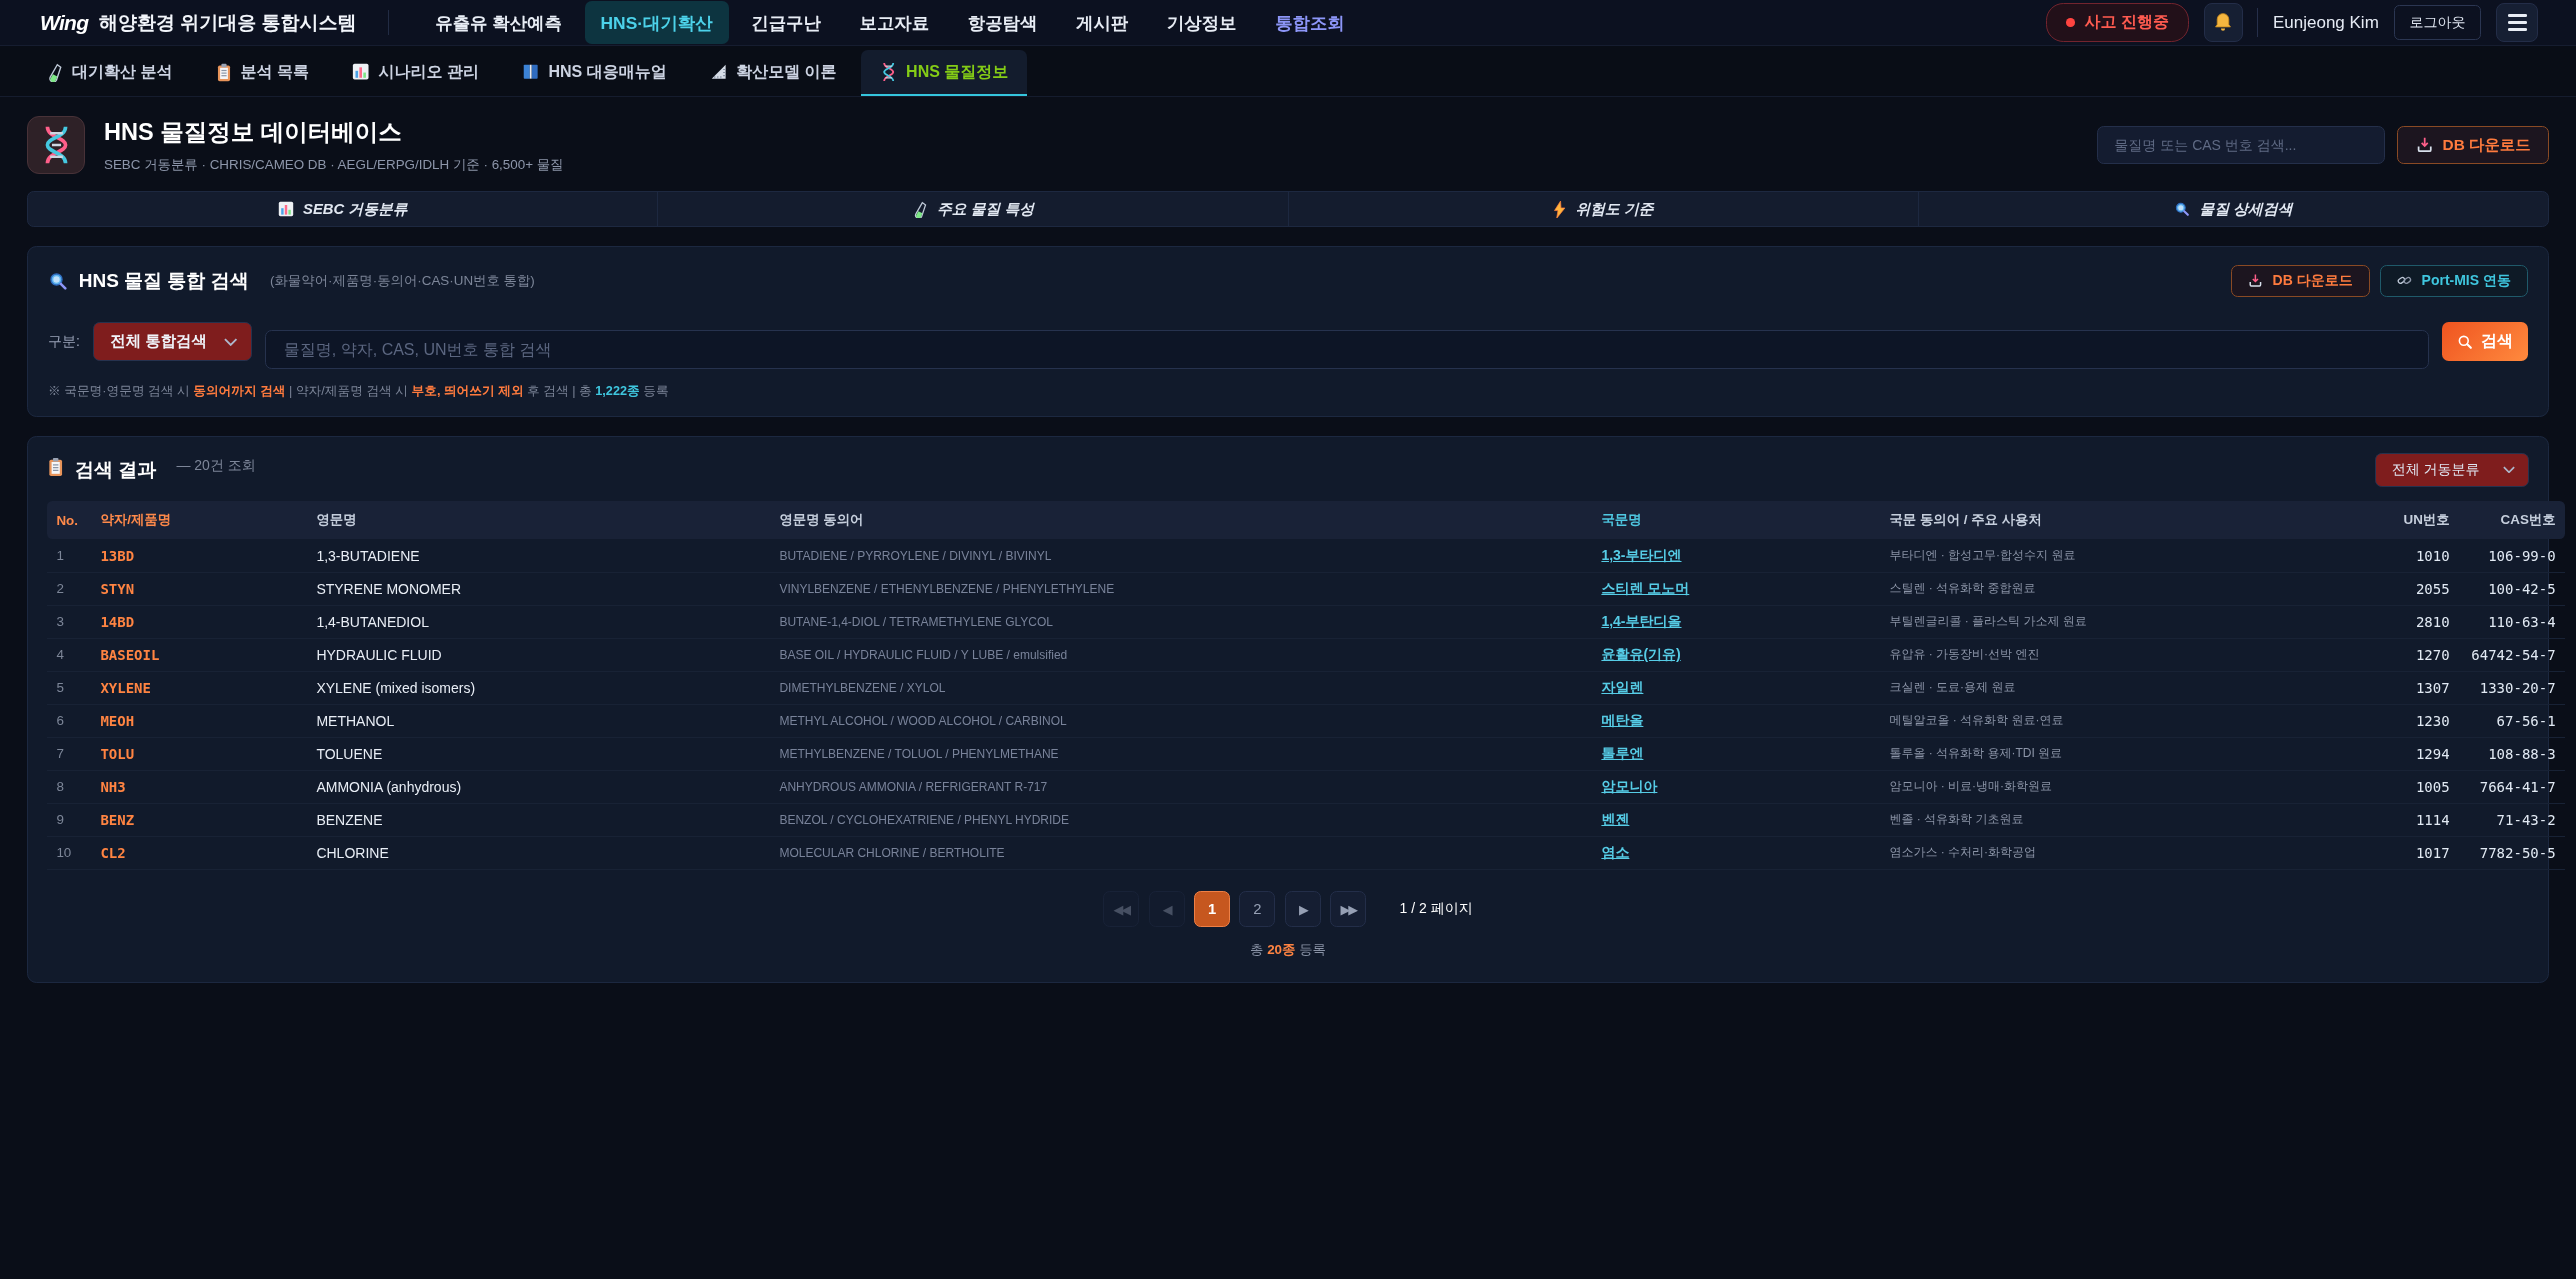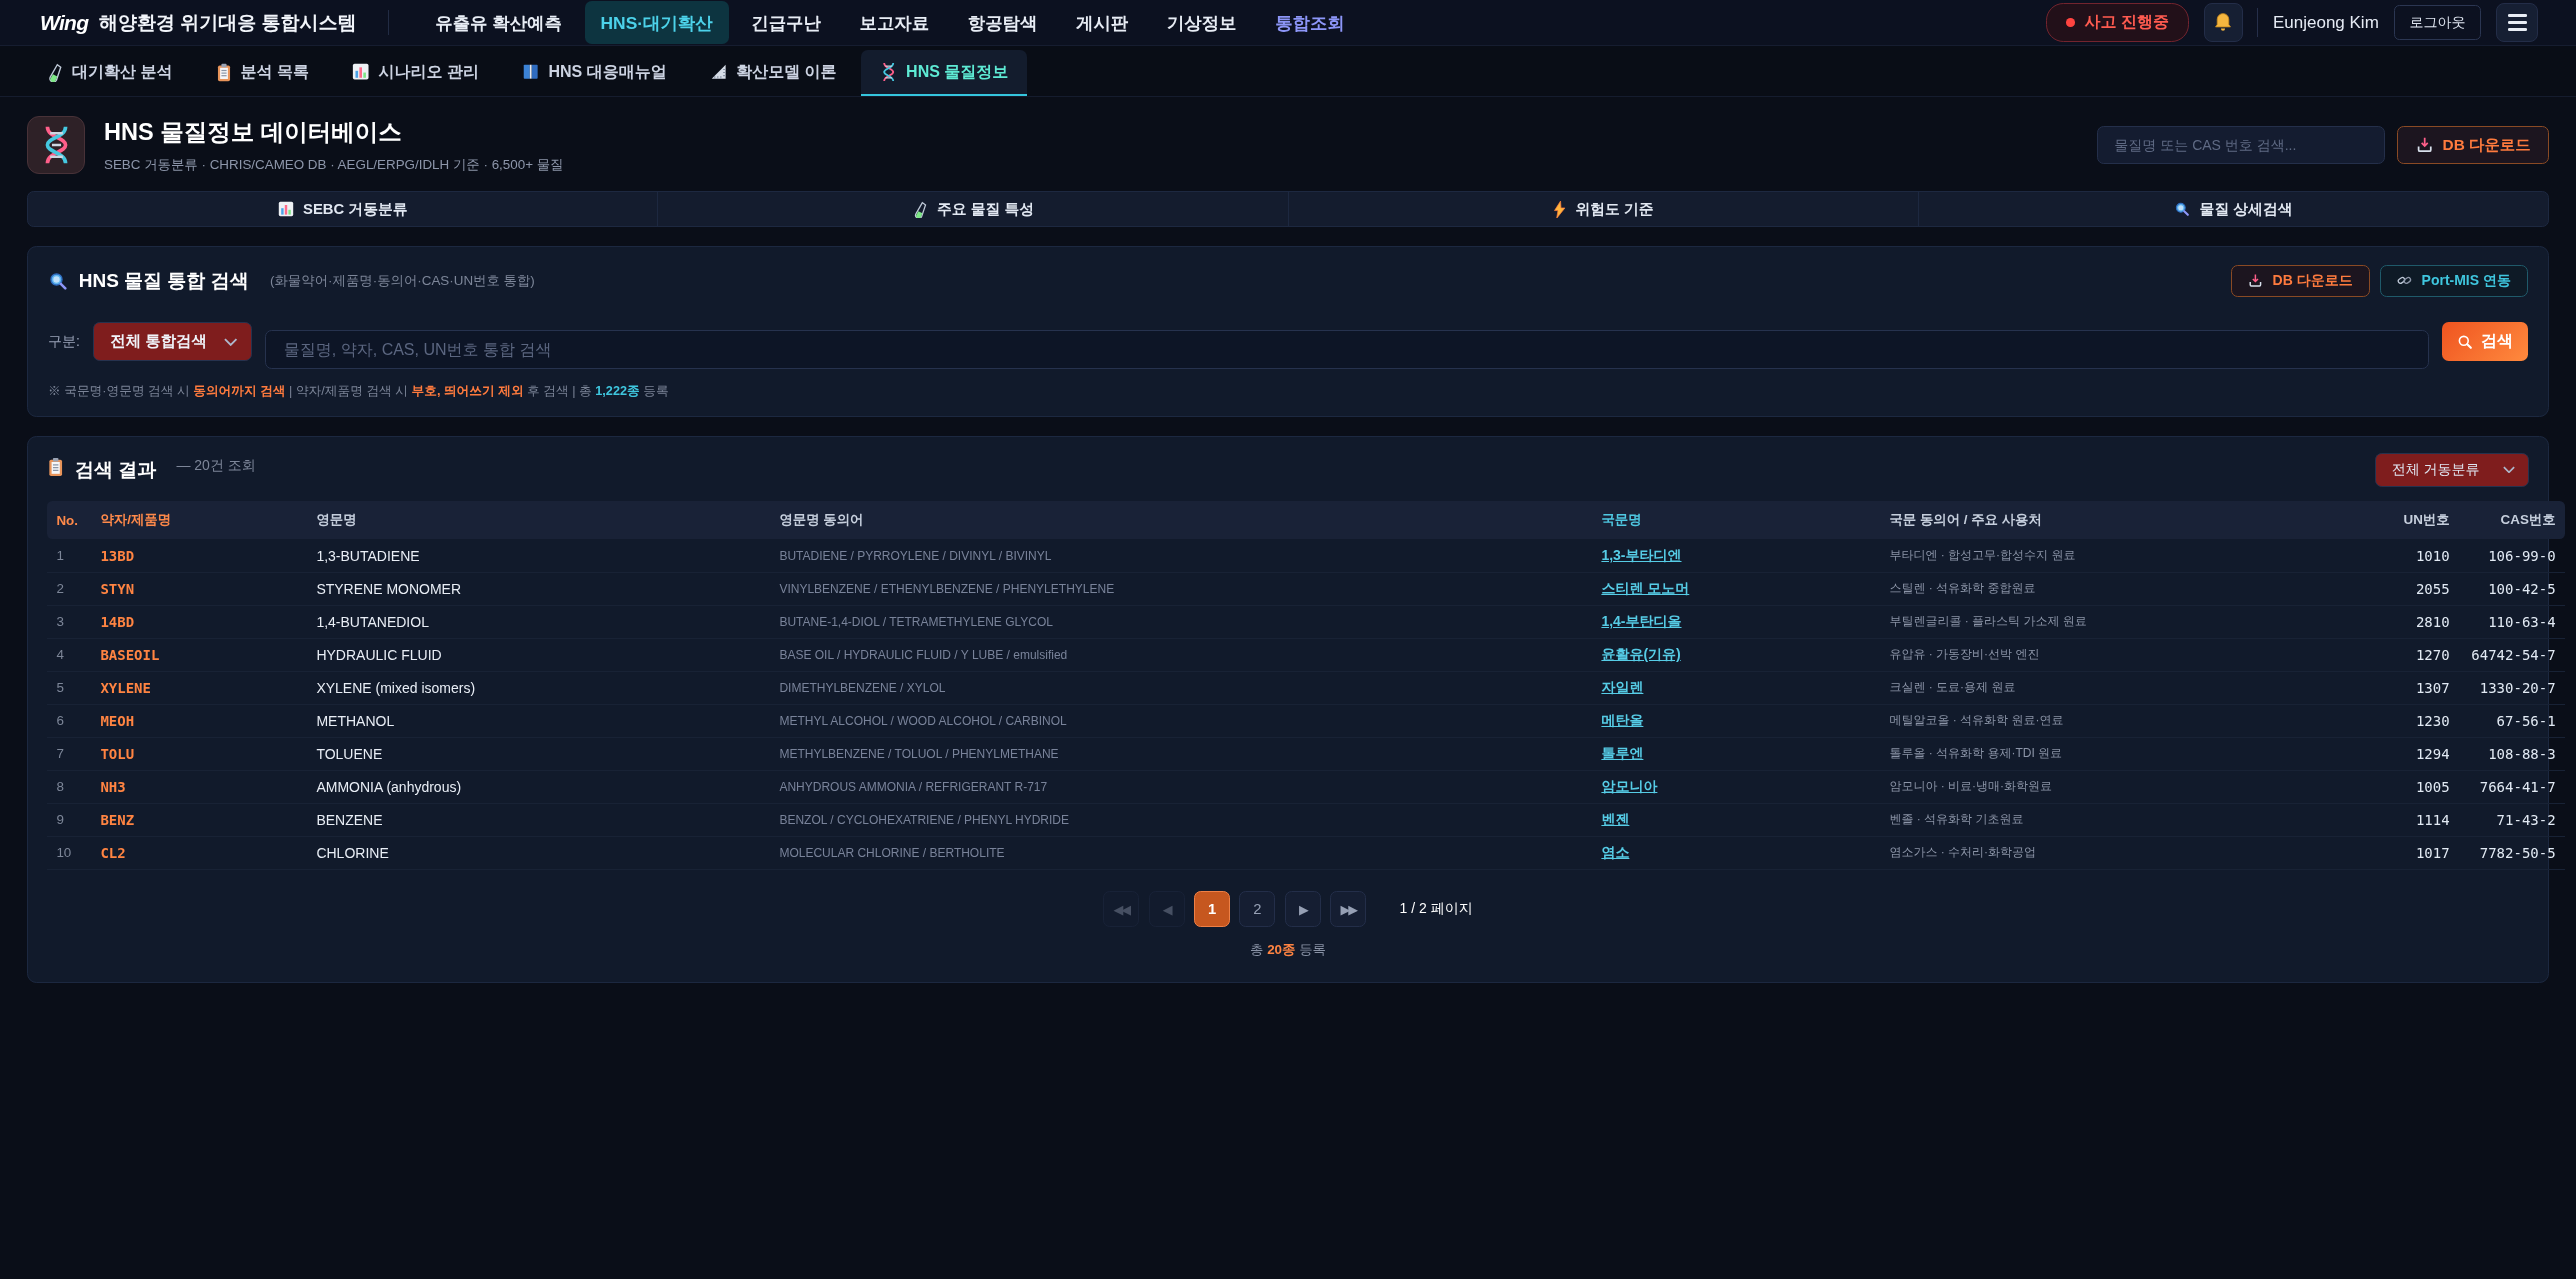--- a/index.html
+++ b/index.html
@@ -32,41 +32,41 @@
   .user { font-size: 17px; color: #e6ebf4; white-space: nowrap; }
   .logout { font-size: 14px; color: #dfe5f0; border: 0.7px solid #2b3652; border-radius: 5.4px;
             padding: 7.4px 14.8px; background: transparent; cursor: pointer; white-space: nowrap; }
   .burger { display: flex; flex-direction: column; gap: 4px; }
   .burger span { display: block; width: 19px; height: 2.7px; background: #e8edf5; border-radius: 1.3px; }
   
   .subtabs { height: 51px; display: flex; align-items: flex-end; padding: 0 27px; gap: 5.4px;
              background: #090d16; border-bottom: 0.7px solid #151c2e; }
   .subtab { display: flex; align-items: center; gap: 8.7px; font-size: 16px; font-weight: 600;
             color: #ccd3e2; padding: 0 19px; height: 46px; border-bottom: 2.7px solid transparent; cursor: pointer; white-space: nowrap; }
-  .subtab.active { background: #131c2d; color: #5eead4; border-bottom-color: #35c5dd; border-radius: 6.7px 6.7px 0 0; }
+  .subtab.active { background: #131c2d; color: #84cc16; border-bottom-color: #35c5dd; border-radius: 6.7px 6.7px 0 0; }
   
   .page-header { display: flex; align-items: center; gap: 19px; padding: 19px 27px 12px; }
   .hicon { width: 58px; height: 58px; border-radius: 12px; background: #2e2127; border: 0.7px solid #483238;
            display: flex; align-items: center; justify-content: center; flex: none; }
   .htitle { font-size: 23.5px; font-weight: bold; color: #ffffff; }
   .hsub { font-size: 13.4px; color: #8d96aa; margin-top: 8px; }
   .header-right { margin-left: auto; display: flex; gap: 12px; align-items: center; }
   .quick-input { width: 288px; height: 38px; background: #141c30; border: 0.7px solid #242f4a; border-radius: 6.7px;
                  color: #aeb8cc; font-size: 14px; padding: 0 16px; font-family: "Liberation Sans", sans-serif; }
   .quick-input::placeholder { color: #5f6a84; }
   .btn-outline-orange { display: inline-flex; gap: 9.4px; align-items: center; height: 38px; padding: 0 17.4px;
                         border: 0.7px solid #8a4a24; border-radius: 6.7px; color: #ff7b3e; font-weight: bold;
                         font-size: 15.4px; background: #1c151f; cursor: pointer; white-space: nowrap; }
   .btn-outline-cyan { display: inline-flex; gap: 9.4px; align-items: center; height: 32px; padding: 0 16px;
                       border: 0.7px solid #1f5a6a; border-radius: 6.7px; color: #3fc6de; font-weight: bold;
                       font-size: 14px; background: #0e1a26; cursor: pointer; white-space: nowrap; }
   .btn-outline-orange.small { height: 32px; font-size: 14px; padding: 0 16px; }
   
   .category-bar { margin: 5.4px 27px 0; display: flex; background: #141c2e; border: 0.7px solid #1d2840;
-                  border-radius: 6.7px; height: 36px; overflow: hidden; }
+                  border-radius: 6.7px; height: 36px; overflow: hidden; font-style: italic; }
   .cat { flex: 1; display: flex; align-items: center; justify-content: center; gap: 9.4px;
          font-size: 14.8px; font-weight: bold; color: #e2e8f2; border-right: 0.7px solid #1d2840; cursor: pointer; }
   .cat:last-child { border-right: none; }
   
   .search-panel { margin: 19px 27px 0; background: #111a2b; border: 0.7px solid #1c2840; border-radius: 9.4px;
                   padding: 17.4px 20px 16px; }
   .sp-head { display: flex; align-items: center; }
   .sp-title { font-size: 19px; font-weight: bold; display: flex; align-items: center; gap: 10.7px; color: #ffffff; white-space: nowrap; }
   .sp-sub { font-size: 13.4px; color: #7d8699; margin-left: 10.7px; font-weight: normal; white-space: nowrap; }
   .sp-actions { margin-left: auto; display: flex; gap: 10.7px; }

